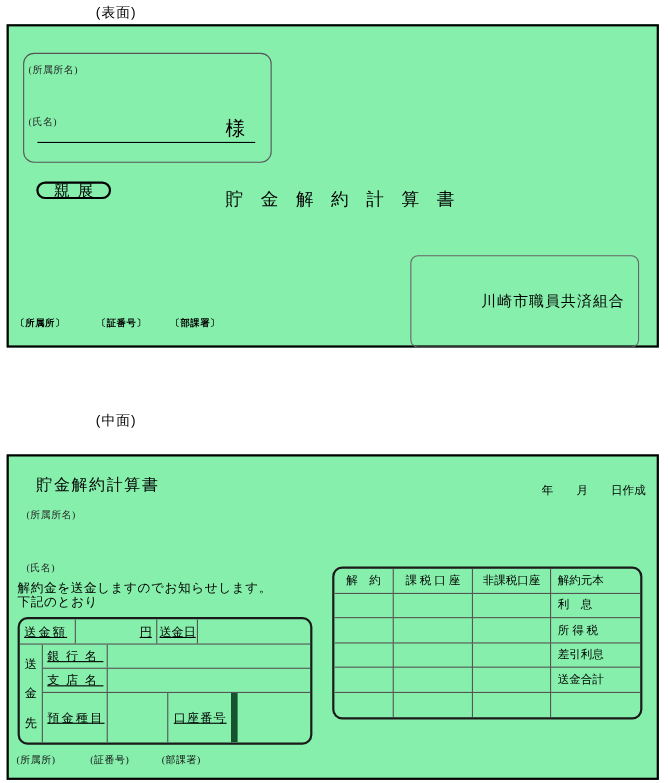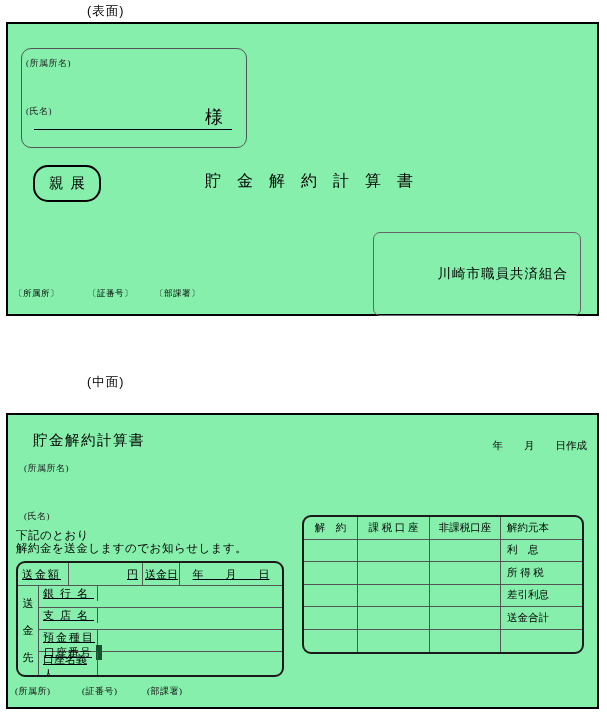--- a/index.html
+++ b/index.html
@@ -15,52 +15,52 @@
 
   .panel { position:absolute; border:2px solid #000; background:#86efac; }
 
   
   .addr-window { position:absolute; left:13px; top:24px; width:226px; height:100px;
     border:1.5px solid #555; border-radius:10px; }
   .tiny { position:absolute; font-size:9px; color:#222; letter-spacing:0.5px; }
   .sama { position:absolute; left:183px; top:56px; font-size:18px; }
   .name-line { position:absolute; left:12px; top:80px; width:198px; height:0; border-bottom:1.5px solid #000; }
 
-  .shinten { position:absolute; left:25px; top:141px; width:68px; height:37px;
+  .shinten { position:absolute; left:25px; top:141px; width:68px; height:16px;
     border:2px solid #000; border-radius:15px; font-size:14.5px; letter-spacing:7px;
     display:flex; align-items:center; justify-content:center; padding-left:7px; }
   .front-title { position:absolute; left:197px; top:147px; font-size:16px; letter-spacing:16px; white-space:nowrap; }
 
   .org-box { position:absolute; left:365px; top:208px; width:208px; height:84px;
     border:1.5px solid #666; border-radius:7px;
     display:flex; align-items:center; justify-content:flex-end; padding-right:12px; }
   .org-box span { font-size:13.5px; letter-spacing:1px; }
 
-  .ffoot { position:absolute; top:264px; font-size:8.5px; font-weight:normal; letter-spacing:0.5px; }
+  .ffoot { position:absolute; top:264px; font-size:8.5px; font-weight:bold; letter-spacing:0.5px; }
 
   
   .inside-title { position:absolute; left:25px; top:16px; font-size:14.5px; letter-spacing:1.5px; }
   .created-date { position:absolute; right:10px; top:24px; font-size:10.5px; }
   .notice { position:absolute; left:8px; top:114px; font-size:11.5px; line-height:12.5px; letter-spacing:0.5px; }
 
   
   .remit { position:absolute; left:8px; top:146px; width:268px; height:116px;
     border:2px solid #1a1a1a; border-radius:9px; overflow:hidden; font-size:11px; }
   .remit .row1 { display:flex; height:23px; border-bottom:1px solid #555; }
   .remit .cell { display:flex; align-items:center;text-decoration:underline; }
   .remit .lab  { padding-left:4px; }
   .remit .c1 { width:51px; border-right:1px solid #555; }
   .remit .c2 { width:74px; border-right:1px solid #555; justify-content:flex-end; padding-right:4px; }
   .remit .c3 { width:37px; border-right:1px solid #555; padding-left:2px; }
   .remit .c4 { flex:1; justify-content:center; }
   .remit .rbody { display:flex; height:89px; }
   .remit .dest { width:21px; border-right:1px solid #555;
     display:flex; flex-direction:column; justify-content:space-around; align-items:center; padding:4px 0; }
   .remit .rrows { flex:1; display:flex; flex-direction:column; }
-  .remit .rrow { display:flex; height:22px; border-bottom:1px solid #555;flex-direction:column; }
+  .remit .rrow { display:flex; height:22px; border-bottom:1px solid #555; }
   .remit .rrow:last-child { border-bottom:none; flex:1; }
   .remit .lbl  { width:59px; border-right:1px solid #555; padding-left:4px; }
   .remit .vals { width:55px; border-right:1px solid #555; }
   .remit .lbl2 { width:63px; border-right:6px solid #14532d; padding-left:5px; letter-spacing:1px; }
   .remit .val  { flex:1; }
   .ls1 { letter-spacing:2px; }
   .ls2 { letter-spacing:6px; }
 
   
   .calc { position:absolute; left:294px; top:100px; width:282px; height:139px;
@@ -107,56 +107,51 @@
 
   <div class="panel" style="left:6px; top:413px; width:593px; height:296px;">
 
     <div class="inside-title gothic">貯金解約計算書</div>
     <div class="created-date">年　　月　　日作成</div>
 
     <div class="tiny" style="left:16px; top:47px;">(所属所名)</div>
     <div class="tiny" style="left:16px; top:95px;">(氏名)</div>
 
     <div class="notice gothic">
+      <div>解約金を送金しますのでお知らせします。</div>
       <div>下記のとおり</div>
-      <div>解約金を送金しますのでお知らせします。</div>
     </div>
 
     <div class="remit">
       <div class="row1">
         <div class="cell lab c1 ls1">送金額</div>
         <div class="cell c2">
           <span>円</span>
         </div>
         <div class="cell c3">送金日</div>
-        <div class="cell c4">年　　月　　日</div>
       </div>
       <div class="rbody">
         <div class="dest">
           <span>送</span>
           <span>金</span>
           <span>先</span>
         </div>
         <div class="rrows">
           <div class="rrow">
             <div class="cell lbl ls2">銀行名</div>
             <div class="cell val"></div>
           </div>
           <div class="rrow">
             <div class="cell lbl ls2">支店名</div>
             <div class="cell val"></div>
           </div>
           <div class="rrow">
             <div class="cell lbl ls1">預金種目</div>
             <div class="cell vals"></div>
             <div class="cell lbl2">口座番号</div>
-            <div class="cell val"></div>
-          </div>
-          <div class="rrow">
-            <div class="cell lbl">口座名義人</div>
             <div class="cell val"></div>
           </div>
         </div>
       </div>
     </div>
 
     <div class="calc">
       <div class="hc">解　約</div>
       <div class="hc">課 税 口 座</div>
       <div class="hc">非課税口座</div>

